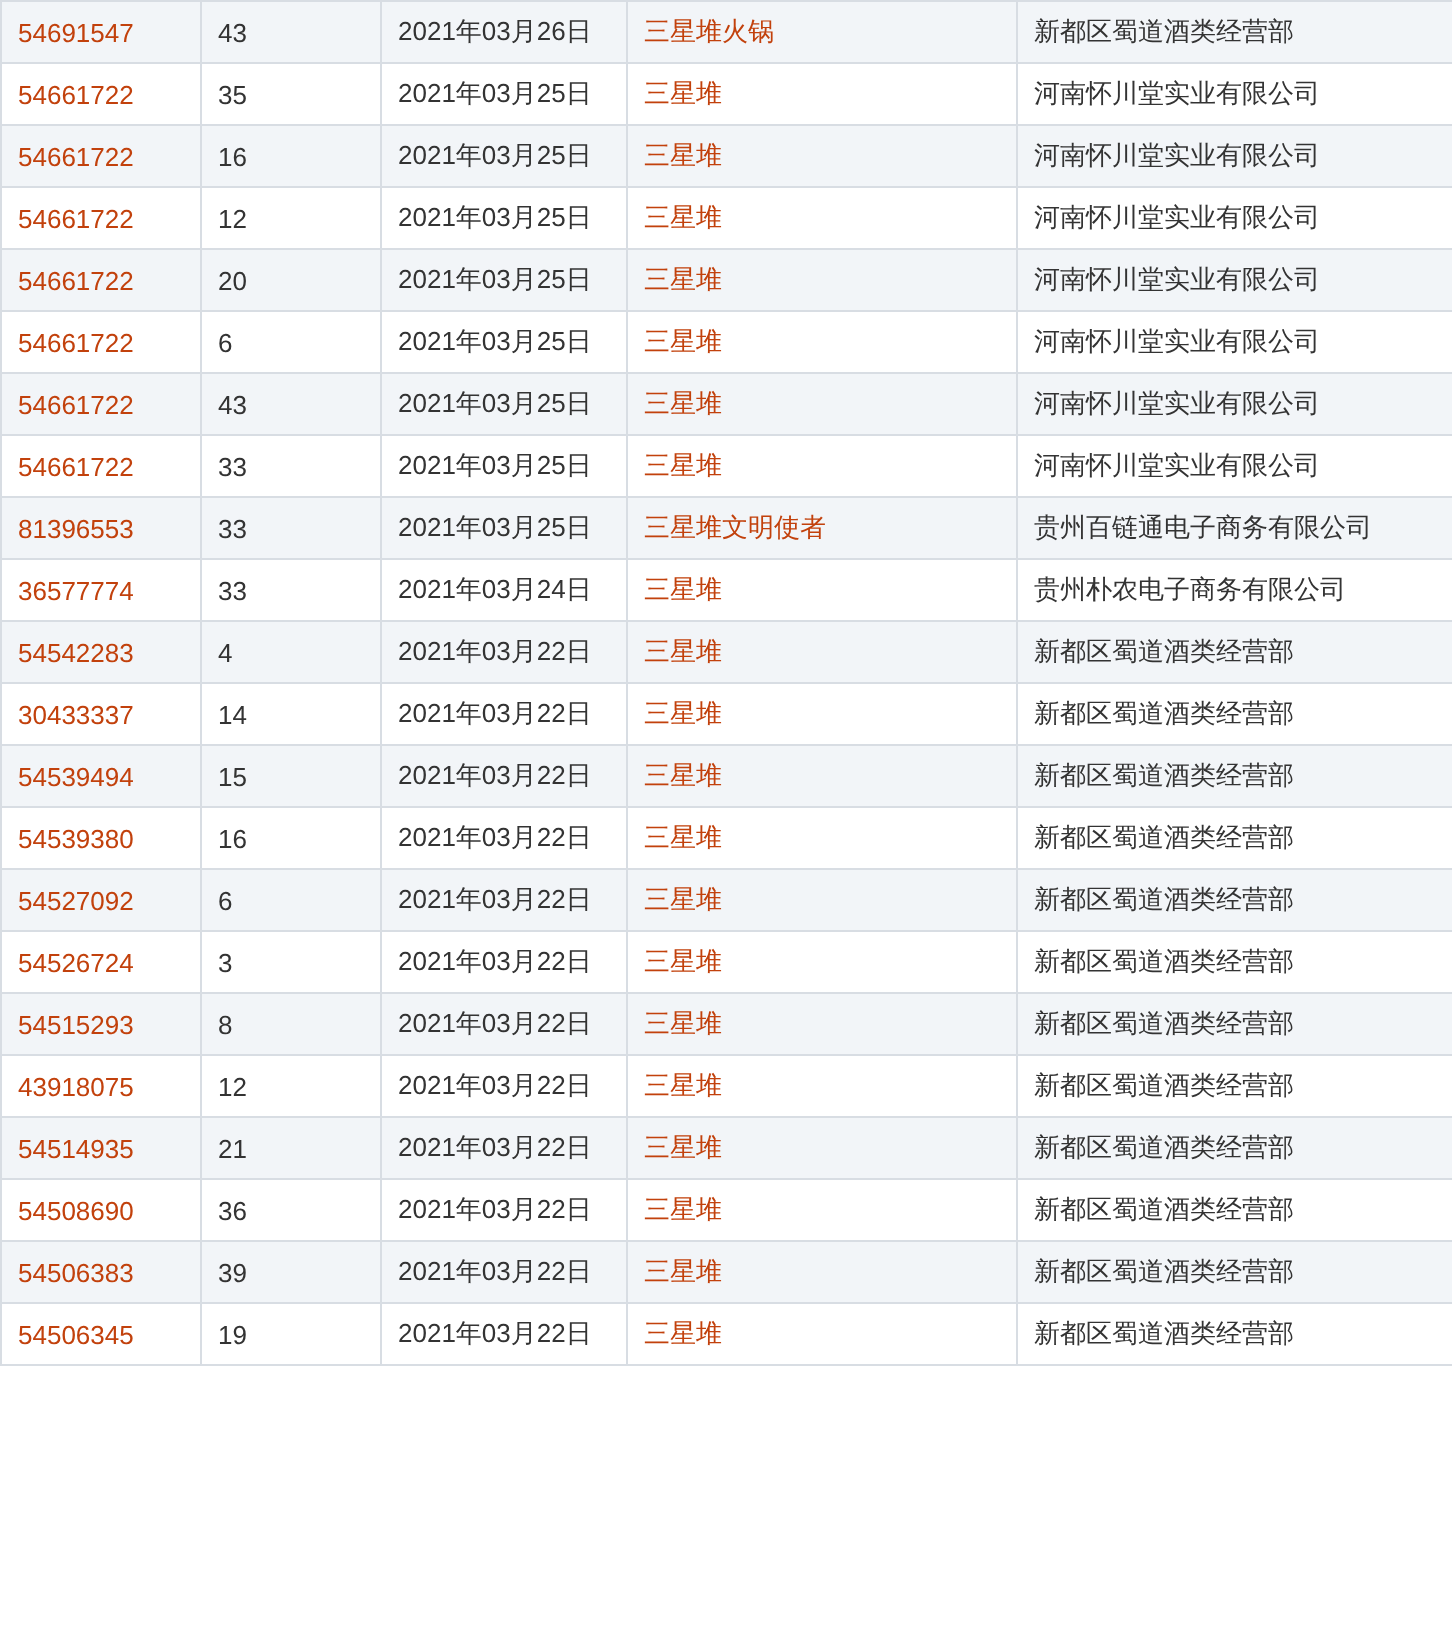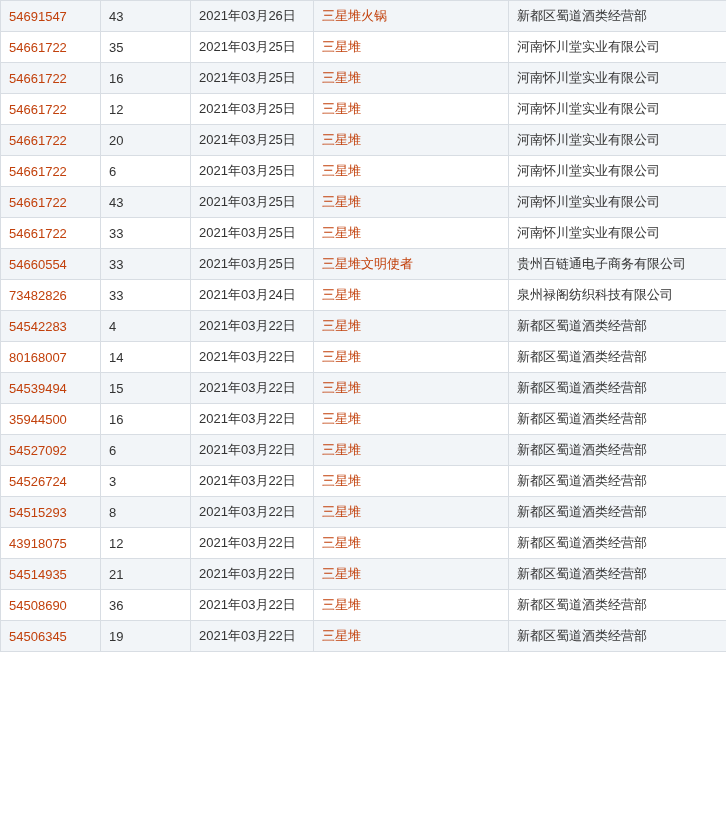--- a/index.html
+++ b/index.html
@@ -97,56 +97,56 @@
         <td>河南怀川堂实业有限公司</td>
       </tr>
       <tr>
         <td><span class="link">54661722</span></td>
         <td>33</td>
         <td>2021年03月25日</td>
         <td><span class="link">三星堆</span></td>
         <td>河南怀川堂实业有限公司</td>
       </tr>
       <tr>
-        <td><span class="link">54660554</span></td>
+        <td><span class="link">81396553</span></td>
         <td>33</td>
         <td>2021年03月25日</td>
         <td><span class="link">三星堆文明使者</span></td>
         <td>贵州百链通电子商务有限公司</td>
       </tr>
       <tr>
-        <td><span class="link">73482826</span></td>
+        <td><span class="link">36577774</span></td>
         <td>33</td>
         <td>2021年03月24日</td>
         <td><span class="link">三星堆</span></td>
-        <td>泉州禄阁纺织科技有限公司</td>
+        <td>贵州朴农电子商务有限公司</td>
       </tr>
       <tr>
         <td><span class="link">54542283</span></td>
         <td>4</td>
         <td>2021年03月22日</td>
         <td><span class="link">三星堆</span></td>
         <td>新都区蜀道酒类经营部</td>
       </tr>
       <tr>
-        <td><span class="link">80168007</span></td>
+        <td><span class="link">30433337</span></td>
         <td>14</td>
         <td>2021年03月22日</td>
         <td><span class="link">三星堆</span></td>
         <td>新都区蜀道酒类经营部</td>
       </tr>
       <tr>
         <td><span class="link">54539494</span></td>
         <td>15</td>
         <td>2021年03月22日</td>
         <td><span class="link">三星堆</span></td>
         <td>新都区蜀道酒类经营部</td>
       </tr>
       <tr>
-        <td><span class="link">35944500</span></td>
+        <td><span class="link">54539380</span></td>
         <td>16</td>
         <td>2021年03月22日</td>
         <td><span class="link">三星堆</span></td>
         <td>新都区蜀道酒类经营部</td>
       </tr>
       <tr>
         <td><span class="link">54527092</span></td>
         <td>6</td>
         <td>2021年03月22日</td>
         <td><span class="link">三星堆</span></td>
@@ -176,20 +176,27 @@
       <tr>
         <td><span class="link">54514935</span></td>
         <td>21</td>
         <td>2021年03月22日</td>
         <td><span class="link">三星堆</span></td>
         <td>新都区蜀道酒类经营部</td>
       </tr>
       <tr>
         <td><span class="link">54508690</span></td>
         <td>36</td>
+        <td>2021年03月22日</td>
+        <td><span class="link">三星堆</span></td>
+        <td>新都区蜀道酒类经营部</td>
+      </tr>
+      <tr>
+        <td><span class="link">54506383</span></td>
+        <td>39</td>
         <td>2021年03月22日</td>
         <td><span class="link">三星堆</span></td>
         <td>新都区蜀道酒类经营部</td>
       </tr>
       <tr>
         <td><span class="link">54506345</span></td>
         <td>19</td>
         <td>2021年03月22日</td>
         <td><span class="link">三星堆</span></td>
         <td>新都区蜀道酒类经营部</td>

